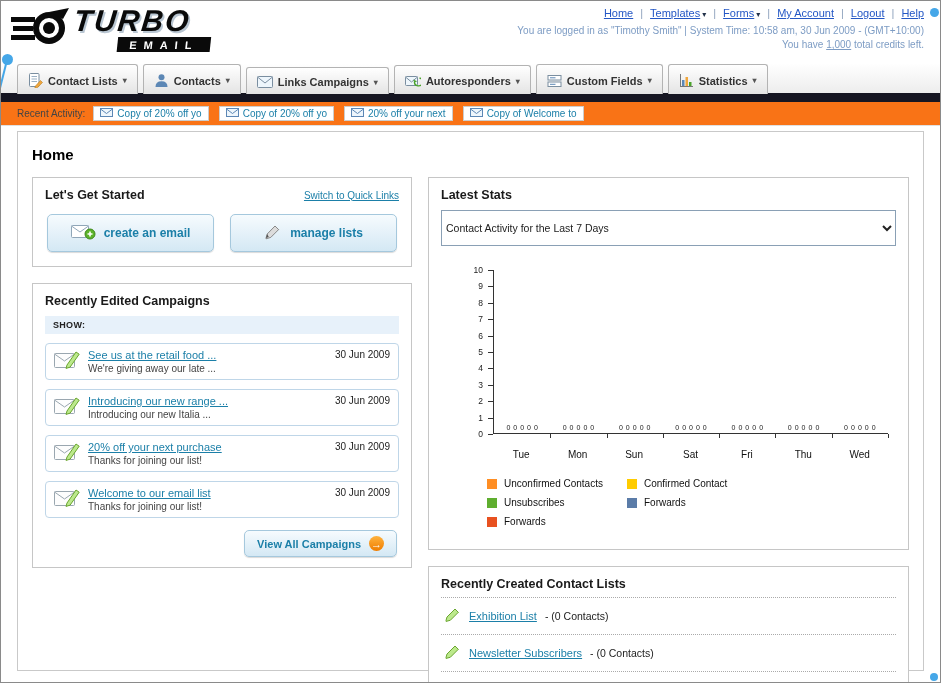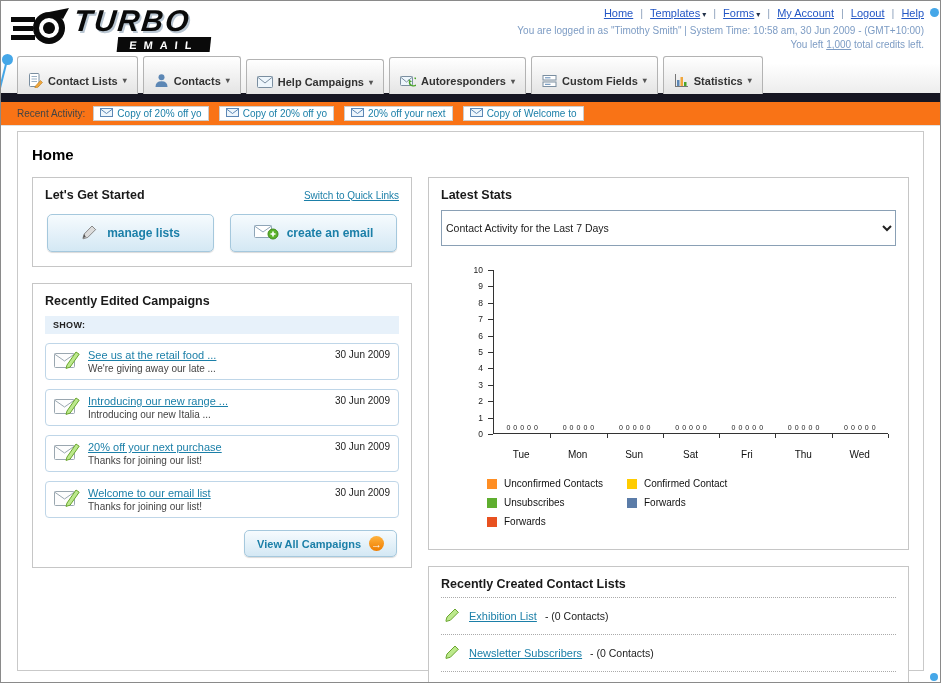--- a/index.html
+++ b/index.html
@@ -22,21 +22,21 @@
   .top-link .lbl { text-decoration: underline; }
   .top-link:not(:first-child)::before { content: "|"; color: #8fa3bd; margin: 0 7px; display: inline-block; }
   .top-caret { font-size: 8px; color: #23324a; margin-left: 2px; }
   .login-info { margin-top: 6px; font-size: 10px; color: #7d9cc4; }
   .credits-info { margin-top: 3px; font-size: 10px; color: #7d9cc4; }
   .credits-info .credits-value { text-decoration: underline; }
 
   
   .main-nav { display: flex; align-items: flex-end; padding-left: 16px; height: 30px;
               background: linear-gradient(#ffffff, #ededed); }
-  .nav-tab { display: inline-flex; align-items: center; gap: 5px; padding: 16px 10px 6px;
+  .nav-tab { display: inline-flex; align-items: center; gap: 5px; padding: 8px 10px 6px;
              margin-right: 5px; background: linear-gradient(#ffffff, #e4e4e4);
              border: 1px solid #b3b3b3; border-bottom: none; border-radius: 3px 3px 0 0;
              font-size: 11px; font-weight: bold; color: #333; cursor: pointer; position: relative; top: 1px; }
   .nav-icon svg { display: block; }
   .nav-caret { font-size: 8px; color: #555; }
   .dark-bar { height: 9px; background: #161622; }
 
   
   .activity-bar { display: flex; align-items: center; gap: 8px; padding: 4px 16px;
                   background: #f97316; border-bottom: 1px solid #e0e0e0; font-size: 10px; color: #444; }
@@ -144,21 +144,21 @@
     <div class="top-right">
       <nav class="top-links">
           <a class="top-link"><span class="lbl">Home</span></a>
           <a class="top-link"><span class="lbl">Templates</span><span class="top-caret">▾</span></a>
           <a class="top-link"><span class="lbl">Forms</span><span class="top-caret">▾</span></a>
           <a class="top-link"><span class="lbl">My Account</span></a>
           <a class="top-link"><span class="lbl">Logout</span></a>
           <a class="top-link"><span class="lbl">Help</span></a>
         </nav>
       <div class="login-info">You are logged in as "Timothy Smith" | System Time: 10:58 am, 30 Jun 2009 - (GMT+10:00)</div>
-      <div class="credits-info"><span>You left </span><span class="credits-value">1,000</span><span> total credits left.</span></div>
+      <div class="credits-info"><span>You have </span><span class="credits-value">1,000</span><span> total credits left.</span></div>
     </div>
   </header>
 
   <nav class="main-nav">
       <div class="nav-tab">
     <span class="nav-icon">
           <svg width="15" height="15">
             <rect x="1.5" y="0.5" width="9.5" height="13" rx="1" fill="#fff" stroke="#7a8ea0"></rect>
             <line x1="3.5" y1="3.5" x2="9" y2="3.5" stroke="#9ab0c4"></line>
             <line x1="3.5" y1="6" x2="9" y2="6" stroke="#9ab0c4"></line>
@@ -179,21 +179,21 @@
     <span class="nav-label">Contacts</span>
     <span class="nav-caret">▾</span>
   </div>
       <div class="nav-tab">
     <span class="nav-icon">
           <svg width="16" height="12">
             <rect x="0.5" y="0.5" width="15" height="11" rx="1" fill="#eef6fc" stroke="#7a8ea0"></rect>
             <path d="M0.5 1 L8 7 L15.5 1" fill="none" stroke="#7a8ea0"></path>
           </svg>
         </span>
-    <span class="nav-label">Help Campaigns</span>
+    <span class="nav-label">Links Campaigns</span>
     <span class="nav-caret">▾</span>
   </div>
       <div class="nav-tab">
     <span class="nav-icon">
           <svg width="16" height="14">
             <rect x="0.5" y="2.5" width="12" height="9" rx="1" fill="#eef6fc" stroke="#7a8ea0"></rect>
             <path d="M0.5 3 L6.5 8 L12.5 3" fill="none" stroke="#7a8ea0"></path>
             <path d="M14.5 4 A4 4 0 1 1 9.5 7.5" fill="none" stroke="#4aa32a" stroke-width="1.4"></path>
             <path d="M8.2 5.4 L9.5 8.6 L12.2 7.2 Z" fill="#4aa32a"></path>
           </svg>
@@ -269,35 +269,35 @@
     <div class="columns">
 
       <div class="col-left">
         <section class="panel">
           <div class="gs-header">
             <span class="panel-title">Let's Get Started</span>
             <a class="quick-links">Switch to Quick Links</a>
           </div>
           <div class="gs-buttons">
             <button class="gs-btn">
-              <span><svg width="18" height="16">
-                    <path d="M2 14 L3.2 10 L11 2 L14.6 5.6 L6.8 13.4 L2 14.8 Z" fill="#dcdcdc" stroke="#888"></path>
-                    <path d="M11 2 L14.6 5.6" stroke="#888" fill="none"></path>
-                    <path d="M2 14 L3.2 10 L4.8 13 Z" fill="#555"></path>
-                  </svg></span>
-              <span>manage lists</span>
-            </button>
-            <button class="gs-btn">
               <span><svg width="25" height="17">
                     <rect x="0.5" y="2.5" width="17" height="12" rx="1" fill="#fff" stroke="#8fa6b8"></rect>
                     <path d="M0.5 3 L9 9 L17.5 3" fill="none" stroke="#8fa6b8"></path>
                     <circle cx="19" cy="11" r="5" fill="#5cb32b" stroke="#3f8a1c"></circle>
                     <path d="M19 8.5 V13.5 M16.5 11 H21.5" stroke="#fff" stroke-width="1.6"></path>
                   </svg></span>
               <span>create an email</span>
+            </button>
+            <button class="gs-btn">
+              <span><svg width="18" height="16">
+                    <path d="M2 14 L3.2 10 L11 2 L14.6 5.6 L6.8 13.4 L2 14.8 Z" fill="#dcdcdc" stroke="#888"></path>
+                    <path d="M11 2 L14.6 5.6" stroke="#888" fill="none"></path>
+                    <path d="M2 14 L3.2 10 L4.8 13 Z" fill="#555"></path>
+                  </svg></span>
+              <span>manage lists</span>
             </button>
           </div>
         </section>
 
         <section class="panel">
           <div class="panel-title">Recently Edited Campaigns</div>
           <div class="show-row">
             <span class="show-label">SHOW:</span>
             <span style="display:flex; gap:10px; align-items:center;">
                 <a class="show-tab"></a>

